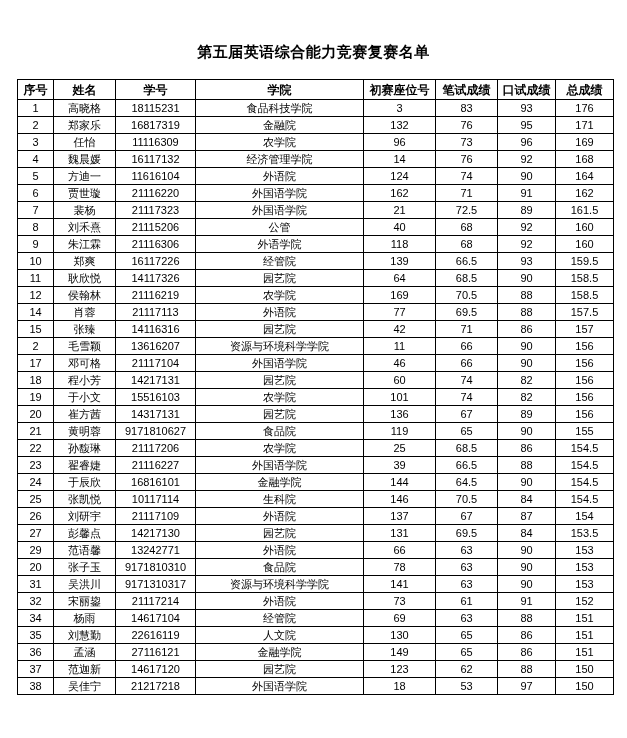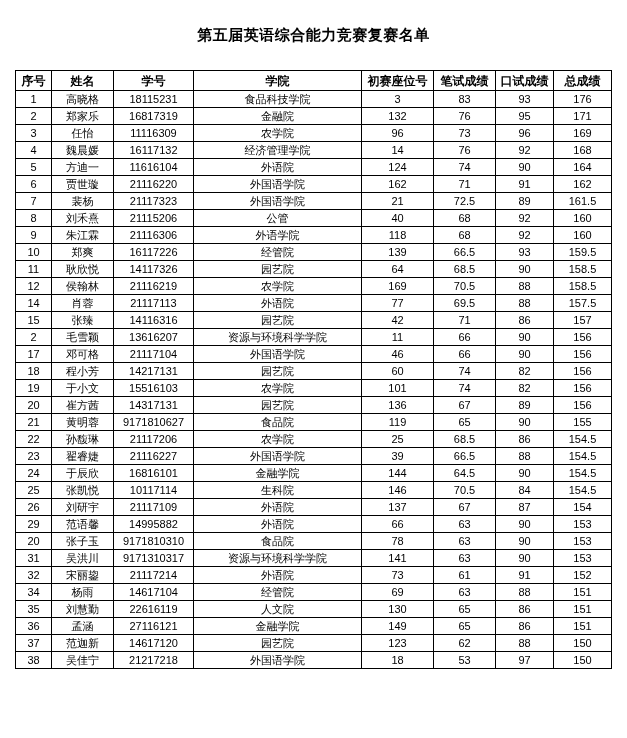--- a/index.html
+++ b/index.html
@@ -12,34 +12,34 @@
     height: 738px;
     font-family: "Liberation Sans", "DejaVu Sans", sans-serif;
     color: #000000;
     overflow: hidden;
   }
   .page {
     width: 627px;
     height: 738px;
     position: relative;
     box-sizing: border-box;
-    padding: 0;
+    padding: 17px;
   }
   .doc-title {
     text-align: center;
     font-size: 15px;
     font-weight: bold;
     letter-spacing: 0.5px;
     padding-top: 26px;
     padding-bottom: 9px;
     font-family: "Liberation Sans", "DejaVu Sans", sans-serif;
   }
   table.roster {
     border-collapse: collapse;
-    margin: 16px auto;
+    margin: 8px auto;
     width: 596px;
     table-layout: fixed;
     font-size: 11px;
   }
   table.roster th,
   table.roster td {
     border: 1px solid #000000;
     text-align: center;
     vertical-align: middle;
     height: 16px;
@@ -339,23 +339,33 @@
           <td>26</td>
           <td>刘研宇</td>
           <td>21117109</td>
           <td>外语院</td>
           <td>137</td>
           <td>67</td>
           <td>87</td>
           <td>154</td>
         </tr>
         <tr>
+          <td>27</td>
+          <td>彭馨点</td>
+          <td>14217130</td>
+          <td>园艺院</td>
+          <td>131</td>
+          <td>69.5</td>
+          <td>84</td>
+          <td>153.5</td>
+        </tr>
+        <tr>
           <td>29</td>
           <td>范语馨</td>
-          <td>14995882</td>
+          <td>13242771</td>
           <td>外语院</td>
           <td>66</td>
           <td>63</td>
           <td>90</td>
           <td>153</td>
         </tr>
         <tr>
           <td>20</td>
           <td>张子玉</td>
           <td>9171810310</td>

